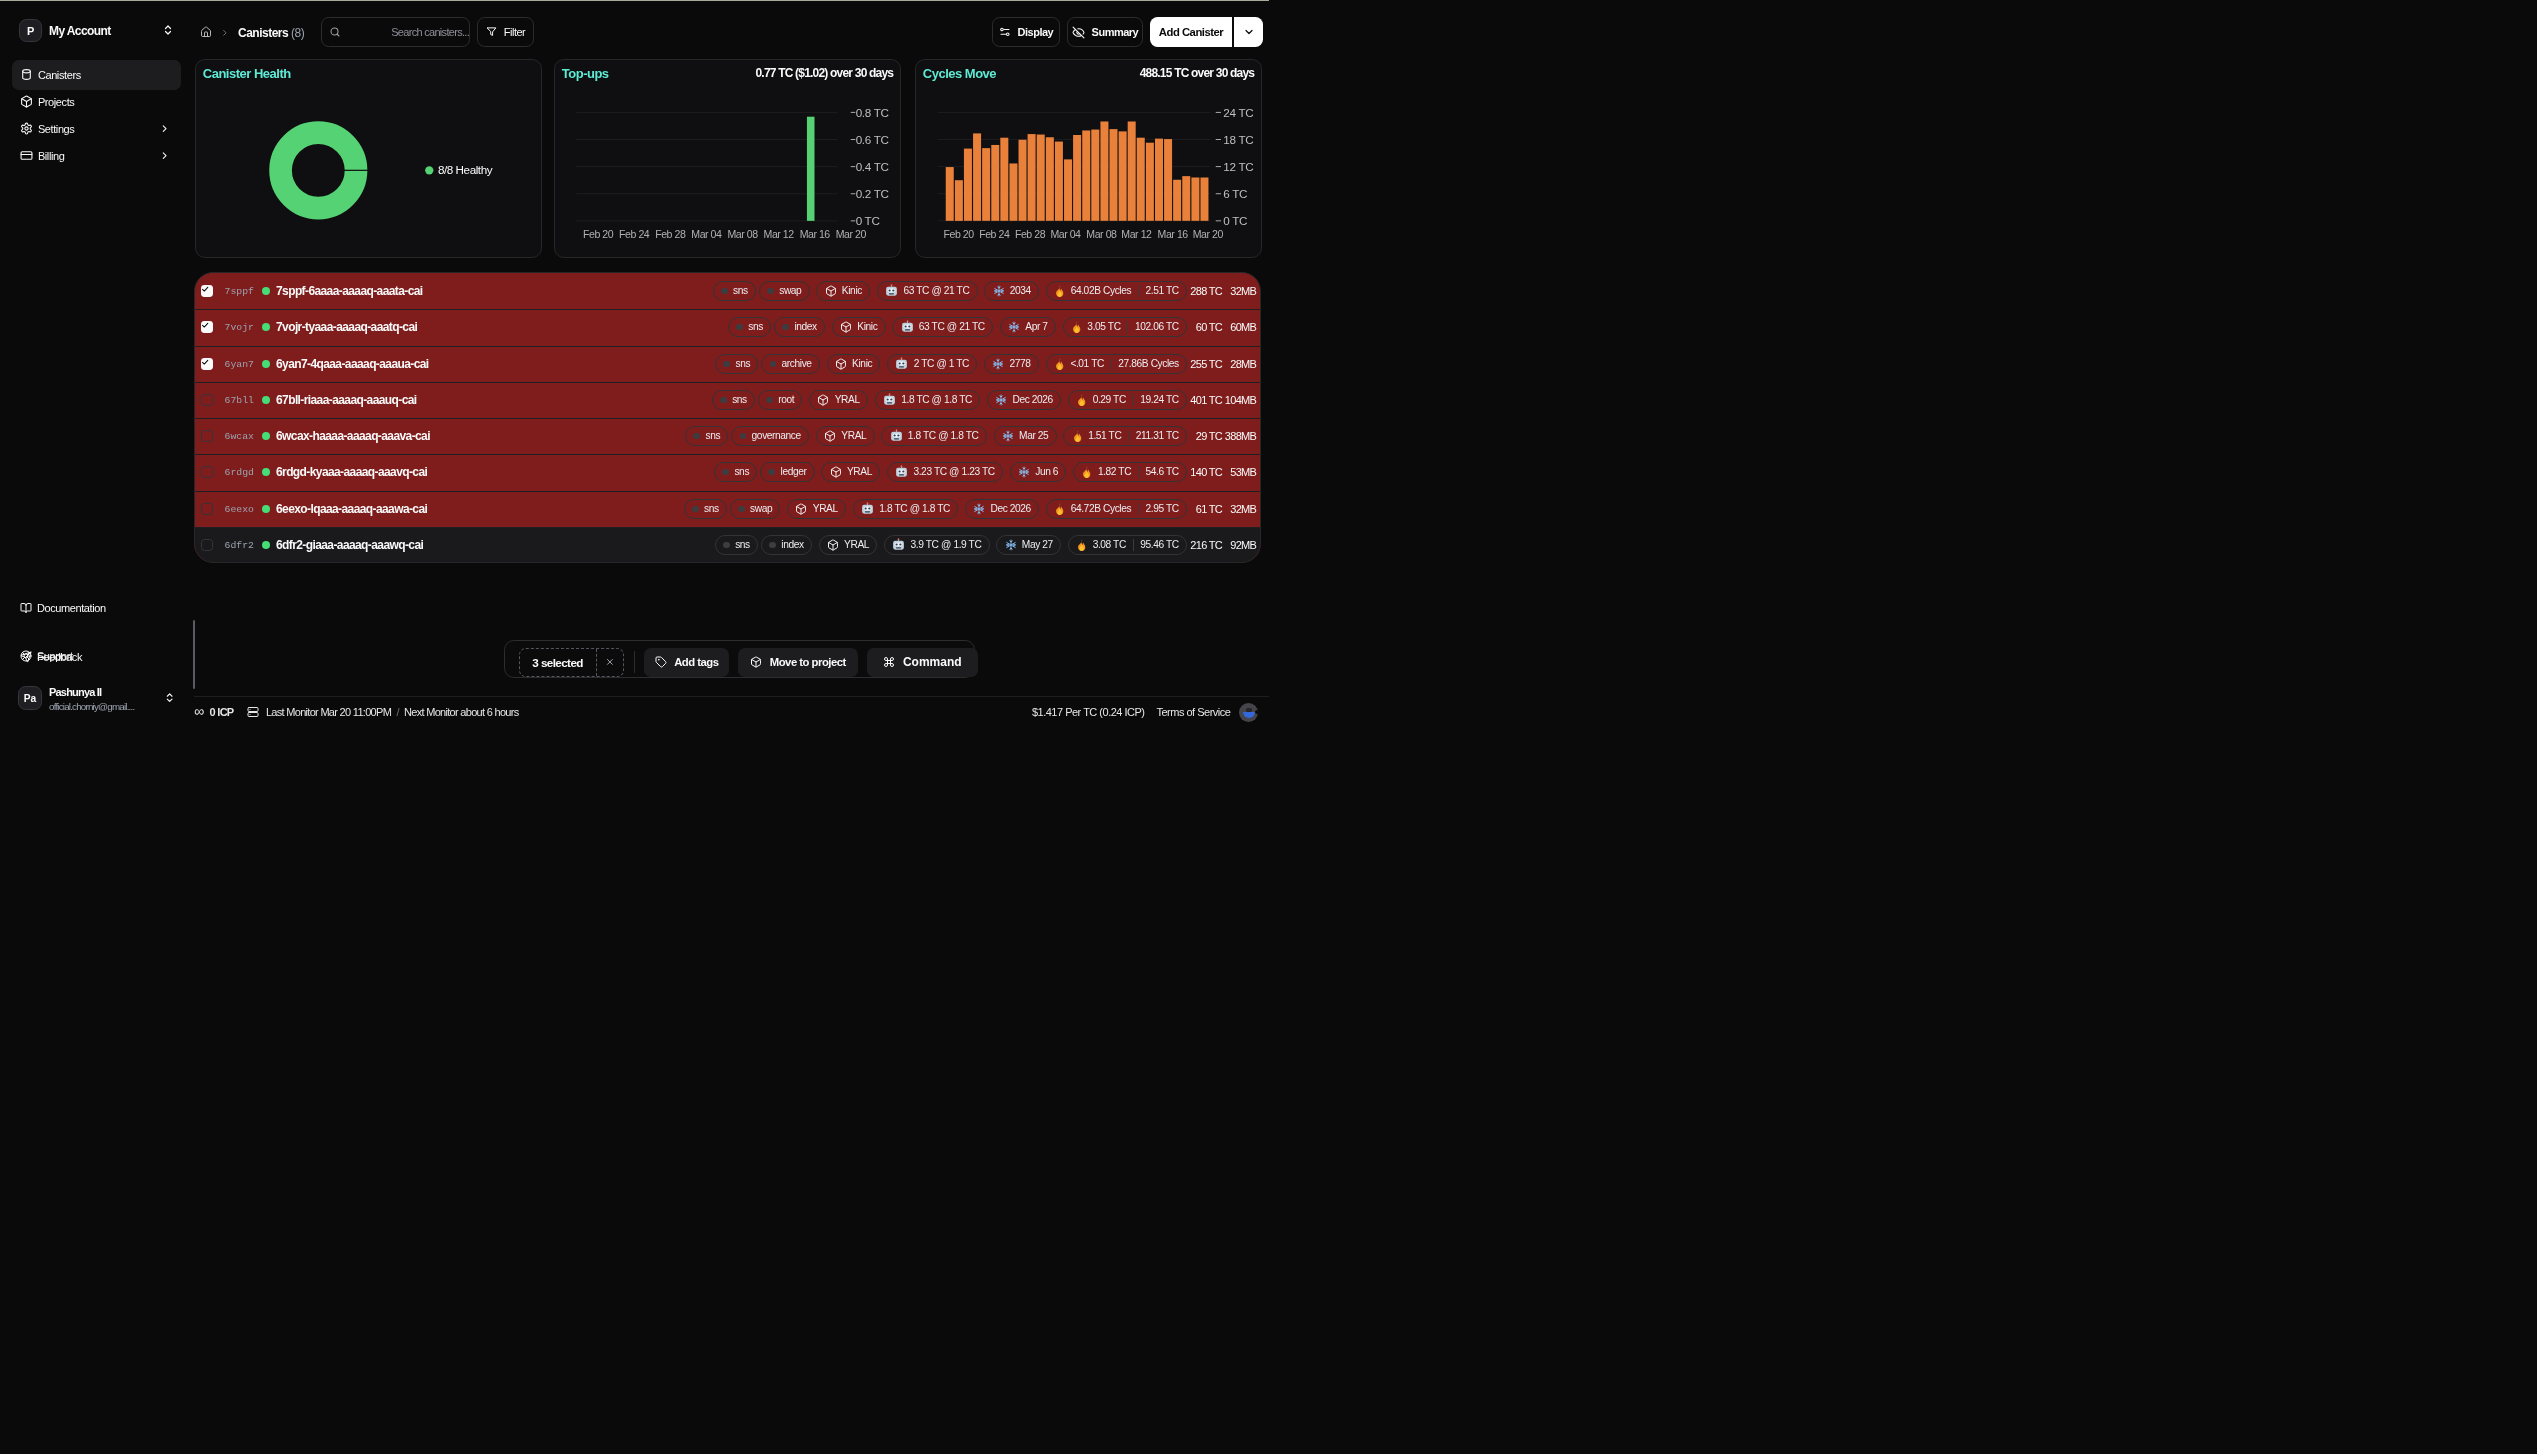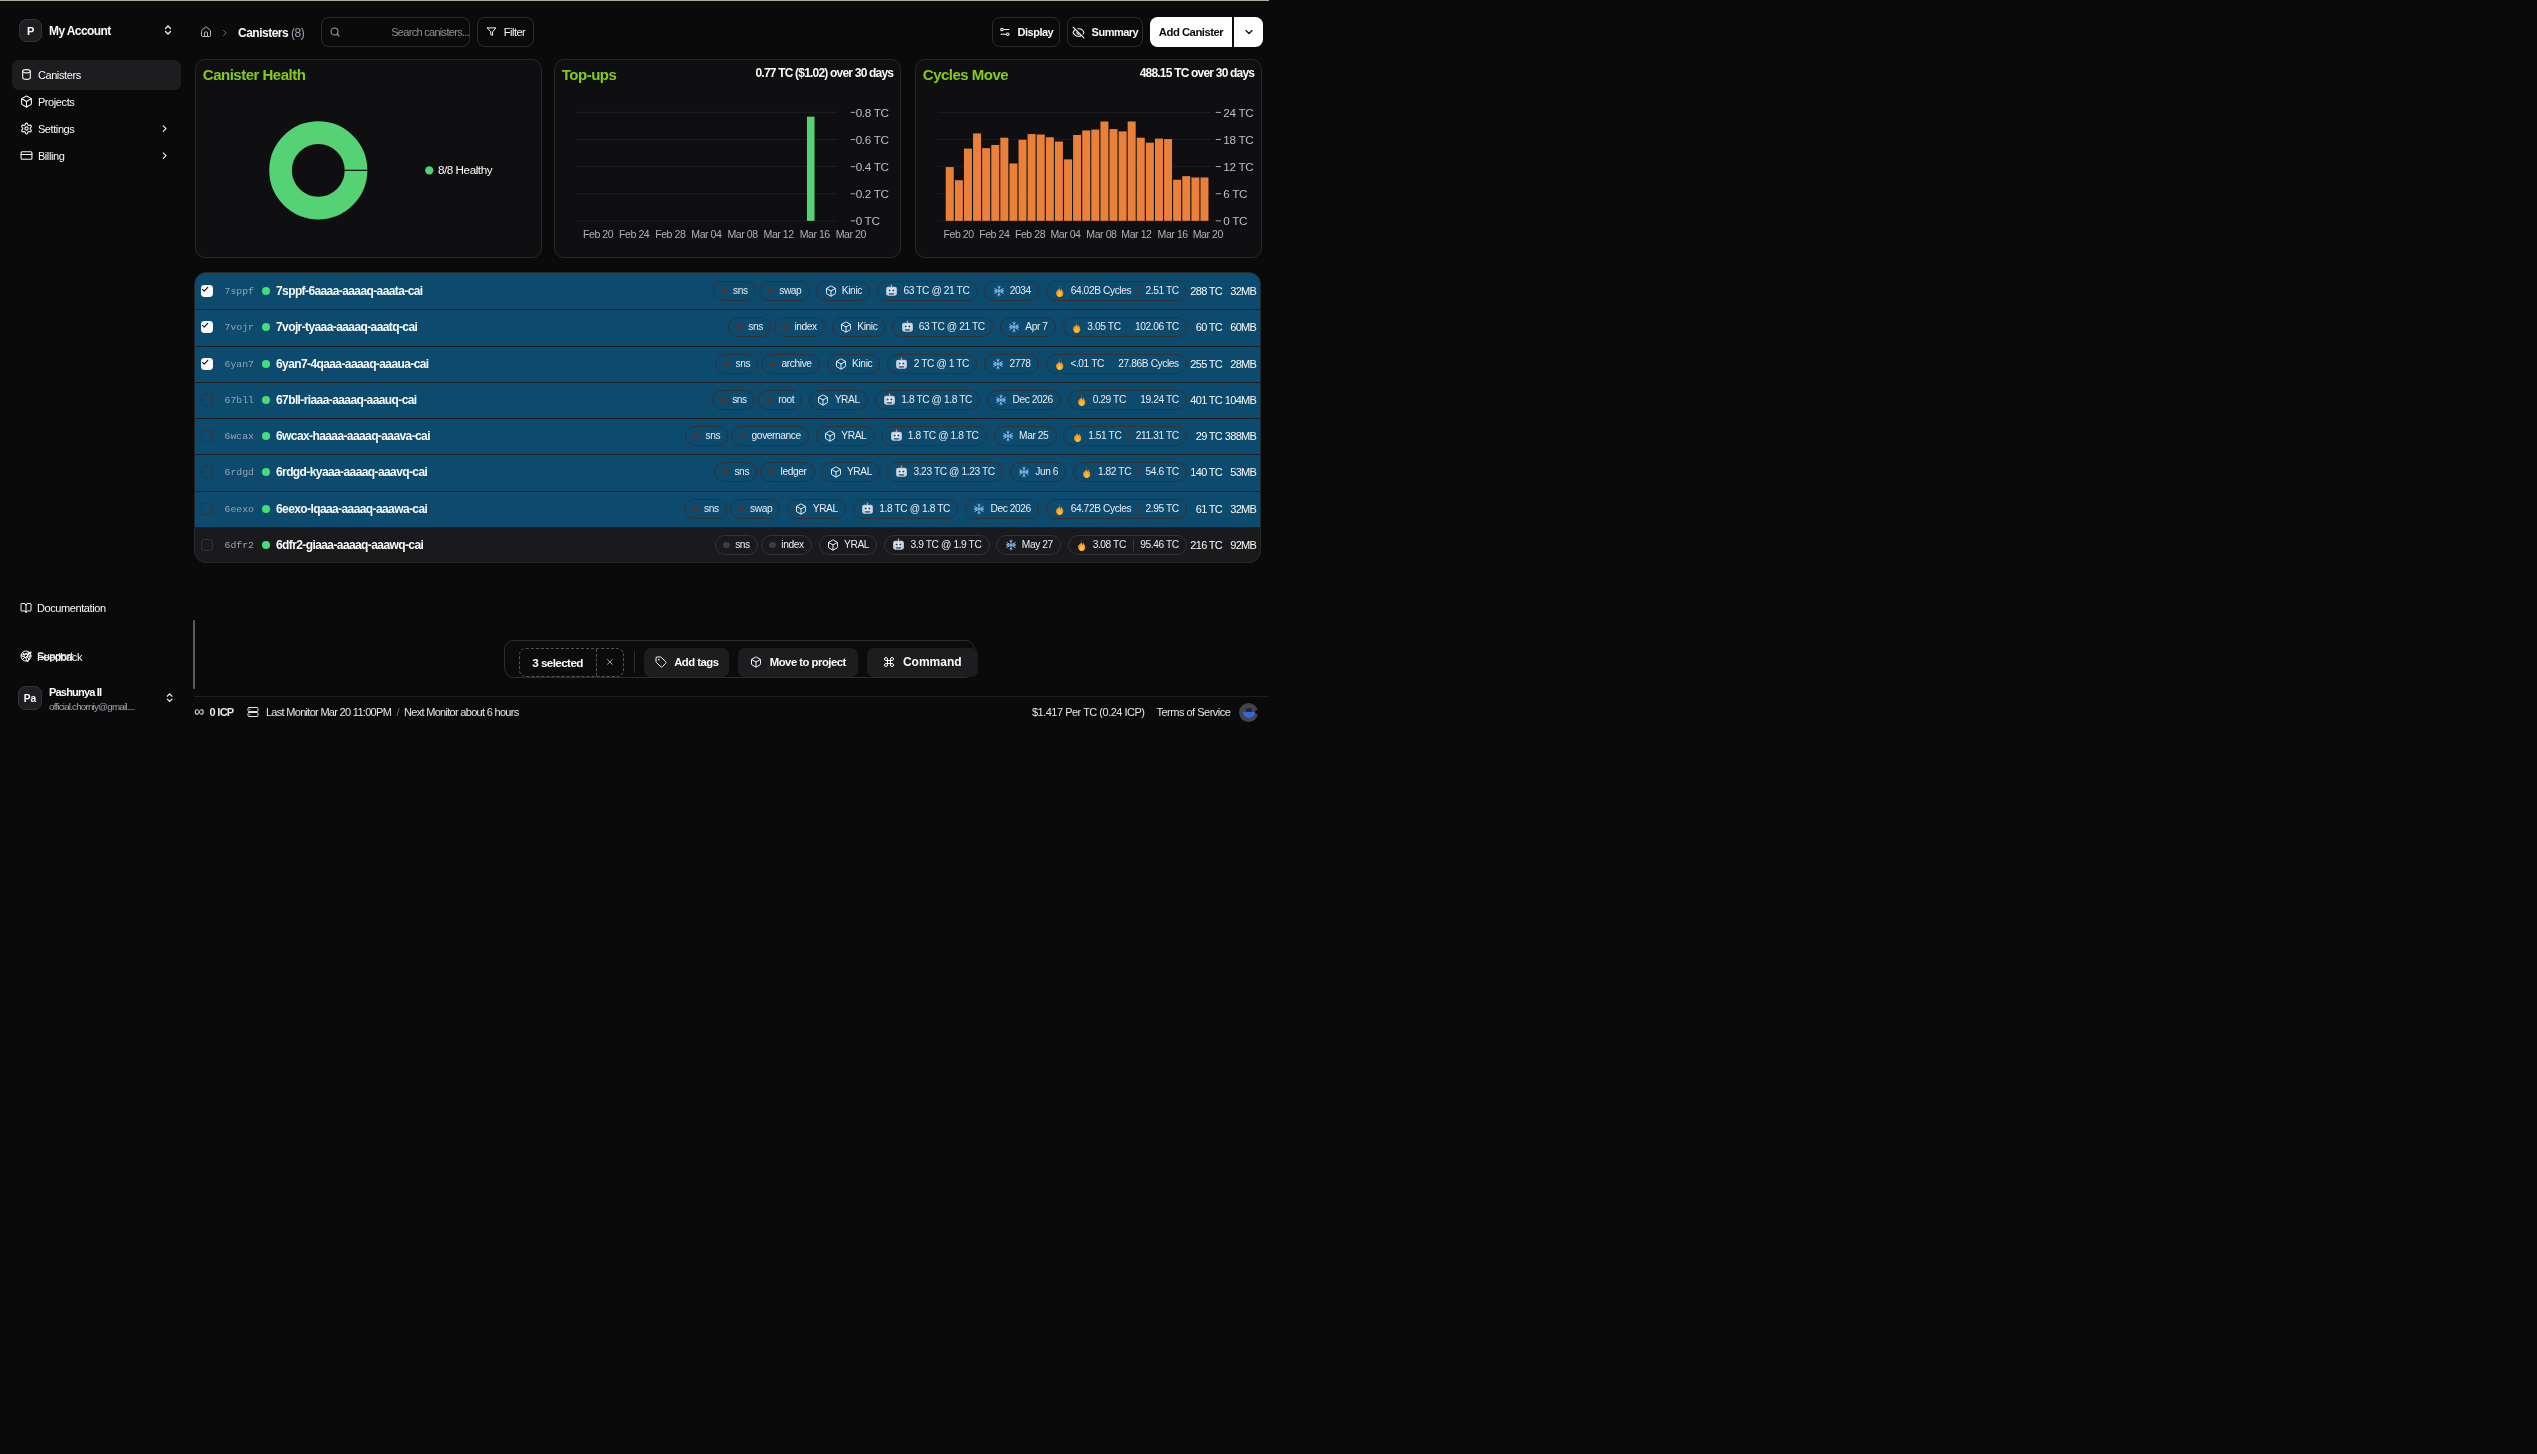--- a/index.html
+++ b/index.html
@@ -10,24 +10,24 @@
 .avatar{position:absolute;border-radius:7.6px;background:#1e1e23;border:0.8px solid #35353c;color:#fafafa;display:flex;align-items:center;justify-content:center}
 .navitem{position:absolute;left:12px;width:169px;height:27px;border-radius:6.8px;display:flex;align-items:center;color:#fafafa;font-size:11px;font-weight:400;letter-spacing:-0.4px}
 .navitem .ic{width:13px;height:13px;margin-left:7.6px;margin-right:5.3px;flex:none}
 .navitem.active{background:#1d1d20}
 .navchev{position:absolute;right:10.6px;top:7.6px}
 .sideline{position:absolute;left:193px;top:620px;width:1.5px;height:69px;border-radius:1.5px;background:#5a5a60}
 
 .btn{position:absolute;top:17.4px;height:29.5px;border:0.8px solid #2c2c2f;border-radius:7.6px;display:flex;align-items:center;justify-content:center;color:#fafafa;font-size:11px;font-weight:600;gap:6.8px;background:transparent;letter-spacing:-0.5px}
 
 .card{position:absolute;top:59px;height:199px;background:#0f0f11;border:0.8px solid #27272a;border-radius:9.8px}
-.cardtitle{position:absolute;top:6px;left:6.8px;font-size:15px;font-weight:700;color:#84cc16;letter-spacing:-0.5px}
+.cardtitle{position:absolute;top:6px;left:6.8px;font-size:13px;font-weight:700;color:#5eead4;letter-spacing:-0.5px}
 .cardright{position:absolute;top:6px;right:6.8px;font-size:12px;font-weight:700;color:#fafafa;letter-spacing:-0.8px}
 
-.table{position:absolute;left:194px;top:272px;width:1067px;height:291px;background:#0c4a6e;border:0.8px solid #27272a;border-radius:12px;overflow:hidden}
+.table{position:absolute;left:194px;top:272px;width:1067px;height:291px;background:#7f1d1d;border:0.8px solid #27272a;border-radius:19px;overflow:hidden}
 .row{position:absolute;left:0;width:100%;height:36px}
 .row+.rowline{}
 .rowline{position:absolute;left:0;width:100%;height:0.8px;background:#1f1f23}
 .cb{position:absolute;left:6.4px;top:12px;width:12px;height:12px;border-radius:3.4px}
 .cb.on{background:#fafafa}
 .cb.off{background:transparent;border:0.8px solid #343439}
 .cid{position:absolute;left:29.5px;top:0;height:36px;display:flex;align-items:center;font-family:"Liberation Mono",monospace;font-size:9.8px;color:#9ca3af}
 .gdot{position:absolute;left:67px;top:14.3px;width:8px;height:8px;border-radius:50%;background:#45de76}
 .cname{position:absolute;left:81px;top:0;height:36px;display:flex;align-items:center;font-size:12px;font-weight:700;color:#fafafa;letter-spacing:-0.6px}
 .chips{position:absolute;right:73px;top:0;height:36px;display:flex;align-items:center;justify-content:flex-end;gap:6.8px}

